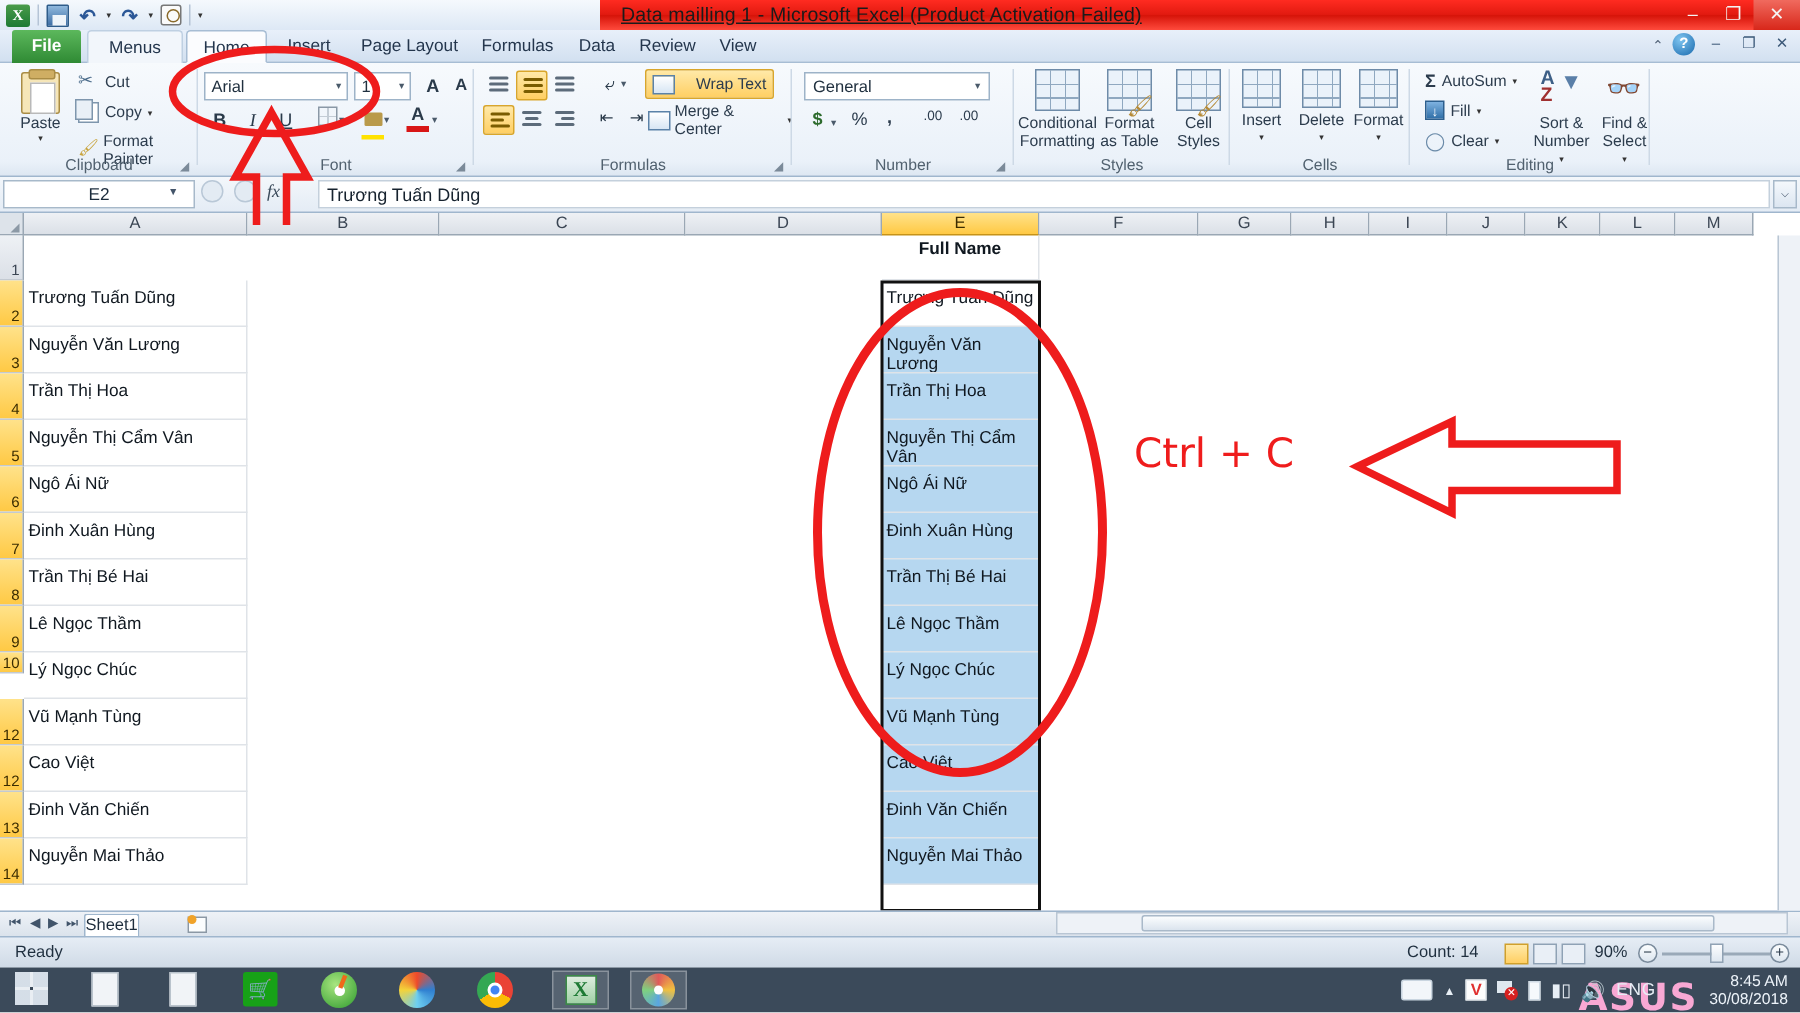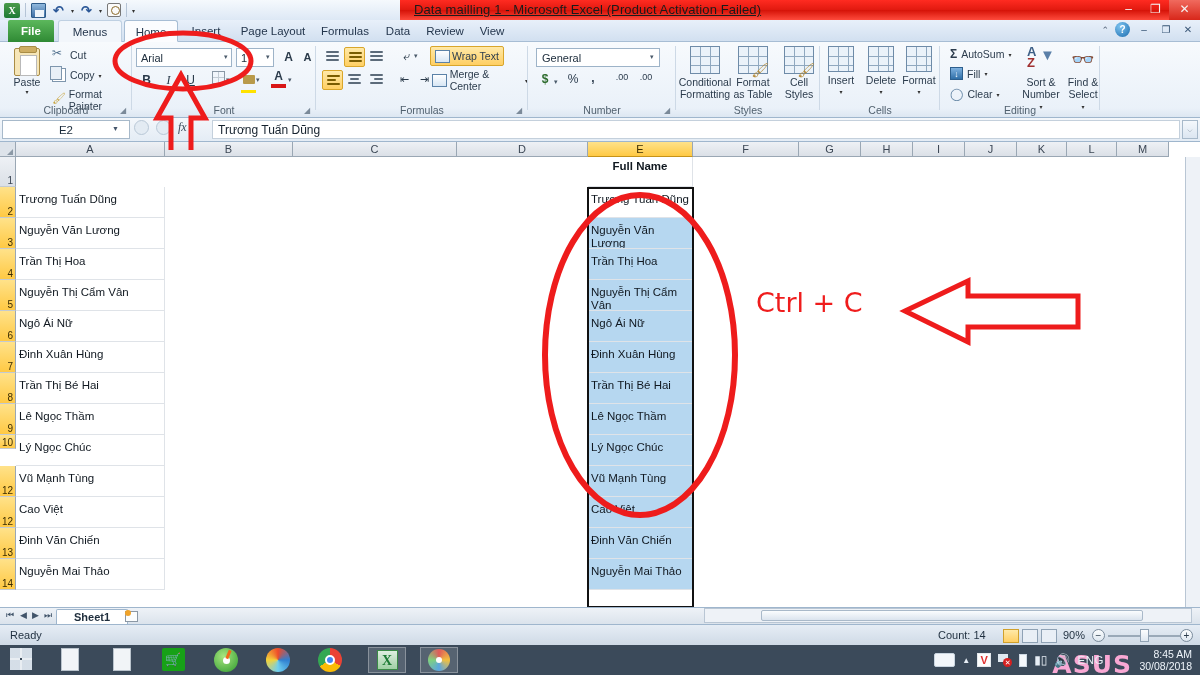--- a/index.html
+++ b/index.html
@@ -67,21 +67,21 @@
 
   .fontbox { position:absolute; border:1px solid #9db3c8; background:#fff; height:19px; font-size:11px;
      color:#20303f; line-height:18px; padding-left:4px; }
   .fb-arrow { position:absolute; right:2px; top:5px; font-size:7px; color:#4a5a6a; }
   .fbtn { position:absolute; width:21px; height:21px; font-size:12px; text-align:center; line-height:21px; color:#2a3a4a; }
   .fbtn.sm { width:19px; height:19px; line-height:19px; font-size:11px; }
 
   .algn { position:absolute; width:21px; height:20px; }
   .algn i { position:absolute; left:4px; height:1.6px; background:#5c6b7a; border-radius:1px; }
   .algn.on { background:linear-gradient(180deg,#ffe9a8,#ffcf63); border:1px solid #d9a62b; border-radius:2px; }
-  .wraptxt { position:absolute; height:20px; display:flex; align-items:center; gap:2px; font-size:10.5px;
+  .wraptxt { position:absolute; height:20px; display:flex; align-items:center; gap:14px; font-size:10.5px;
      color:#2c3c4d; padding:0 4px; background:linear-gradient(180deg,#ffe9a8,#ffcf63); border:1px solid #d9a62b; border-radius:2px;}
   .mrg { position:absolute; height:20px; display:flex; align-items:center; gap:3px; font-size:10.5px; color:#2c3c4d; }
   .sqicon{width:15px;height:13px;border:1px solid #5b82a8;background:linear-gradient(180deg,#fff,#d7e6f4);}
 
   .numbox { position:absolute; border:1px solid #9db3c8; background:#fff; height:19px; font-size:11px;
      color:#20303f; line-height:18px; padding-left:5px; }
   .nbtn { position:absolute; font-size:12px; color:#2c3c4d; text-align:center; }
 
   .bigbtn { position:absolute; top:4px; width:54px; text-align:center; font-size:10.5px; color:#2c3c4d; line-height:11.5px;}
   .bigico { width:30px; height:28px; margin:0 auto 3px; position:relative; }
@@ -129,22 +129,22 @@
 
   
   .ann { position:absolute; pointer-events:none; }
   .ctrlc { position:absolute; left:756px; top:286px; font-size:27px; color:#ef1c1c; font-family:"DejaVu Sans",sans-serif; }
 
   
   .tabstrip { position:absolute; left:0; top:607px; width:1200px; height:17px;
     background:linear-gradient(180deg,#eef2f7,#dbe3ec); border-top:1px solid #9fb6cd; }
   .navb { position:absolute; top:2px; font-size:9px; color:#41546a; }
   .sheettab { position:absolute; left:56px; top:1px; height:16px; background:#fff; border:1px solid #9fb6cd;
-    border-bottom:none; border-radius:2px 2px 0 0; font-size:11px; font-weight:bold; color:#1e2d3c;
-    line-height:15px; padding:0 17px; }
+    border-bottom:none; border-radius:2px 2px 0 0; font-size:11px; font-weight:normal; color:#1e2d3c;
+    line-height:15px; padding:0 0; }
   .newsheet { position:absolute; left:120px; top:2px; width:22px; height:14px; }
   .hscroll { position:absolute; left:704px; top:608px; width:488px; height:15px;
     background:#eef2f7; border:1px solid #b9c6d4; }
   .hthumb { position:absolute; left:56px; top:1px; width:382px; height:11px;
     background:linear-gradient(180deg,#fbfdfe,#dbe4ee); border:1px solid #a9b9c9; border-radius:2px; }
   .vscroll { position:absolute; left:1185px; top:157px; width:15px; height:450px; background:#eef2f7; border-left:1px solid #b9c6d4;}
   .statusbar { position:absolute; left:0; top:624px; width:1200px; height:21px;
     background:linear-gradient(180deg,#e6edf5,#cfdae6); border-top:1px solid #9fb6cd; }
   .stxt { position:absolute; font-size:11px; color:#1f2f3f; line-height:21px; }
   .vbtn { position:absolute; top:4px; width:16px; height:14px; border:1px solid #8fa2b5; background:#e9eff6; }

